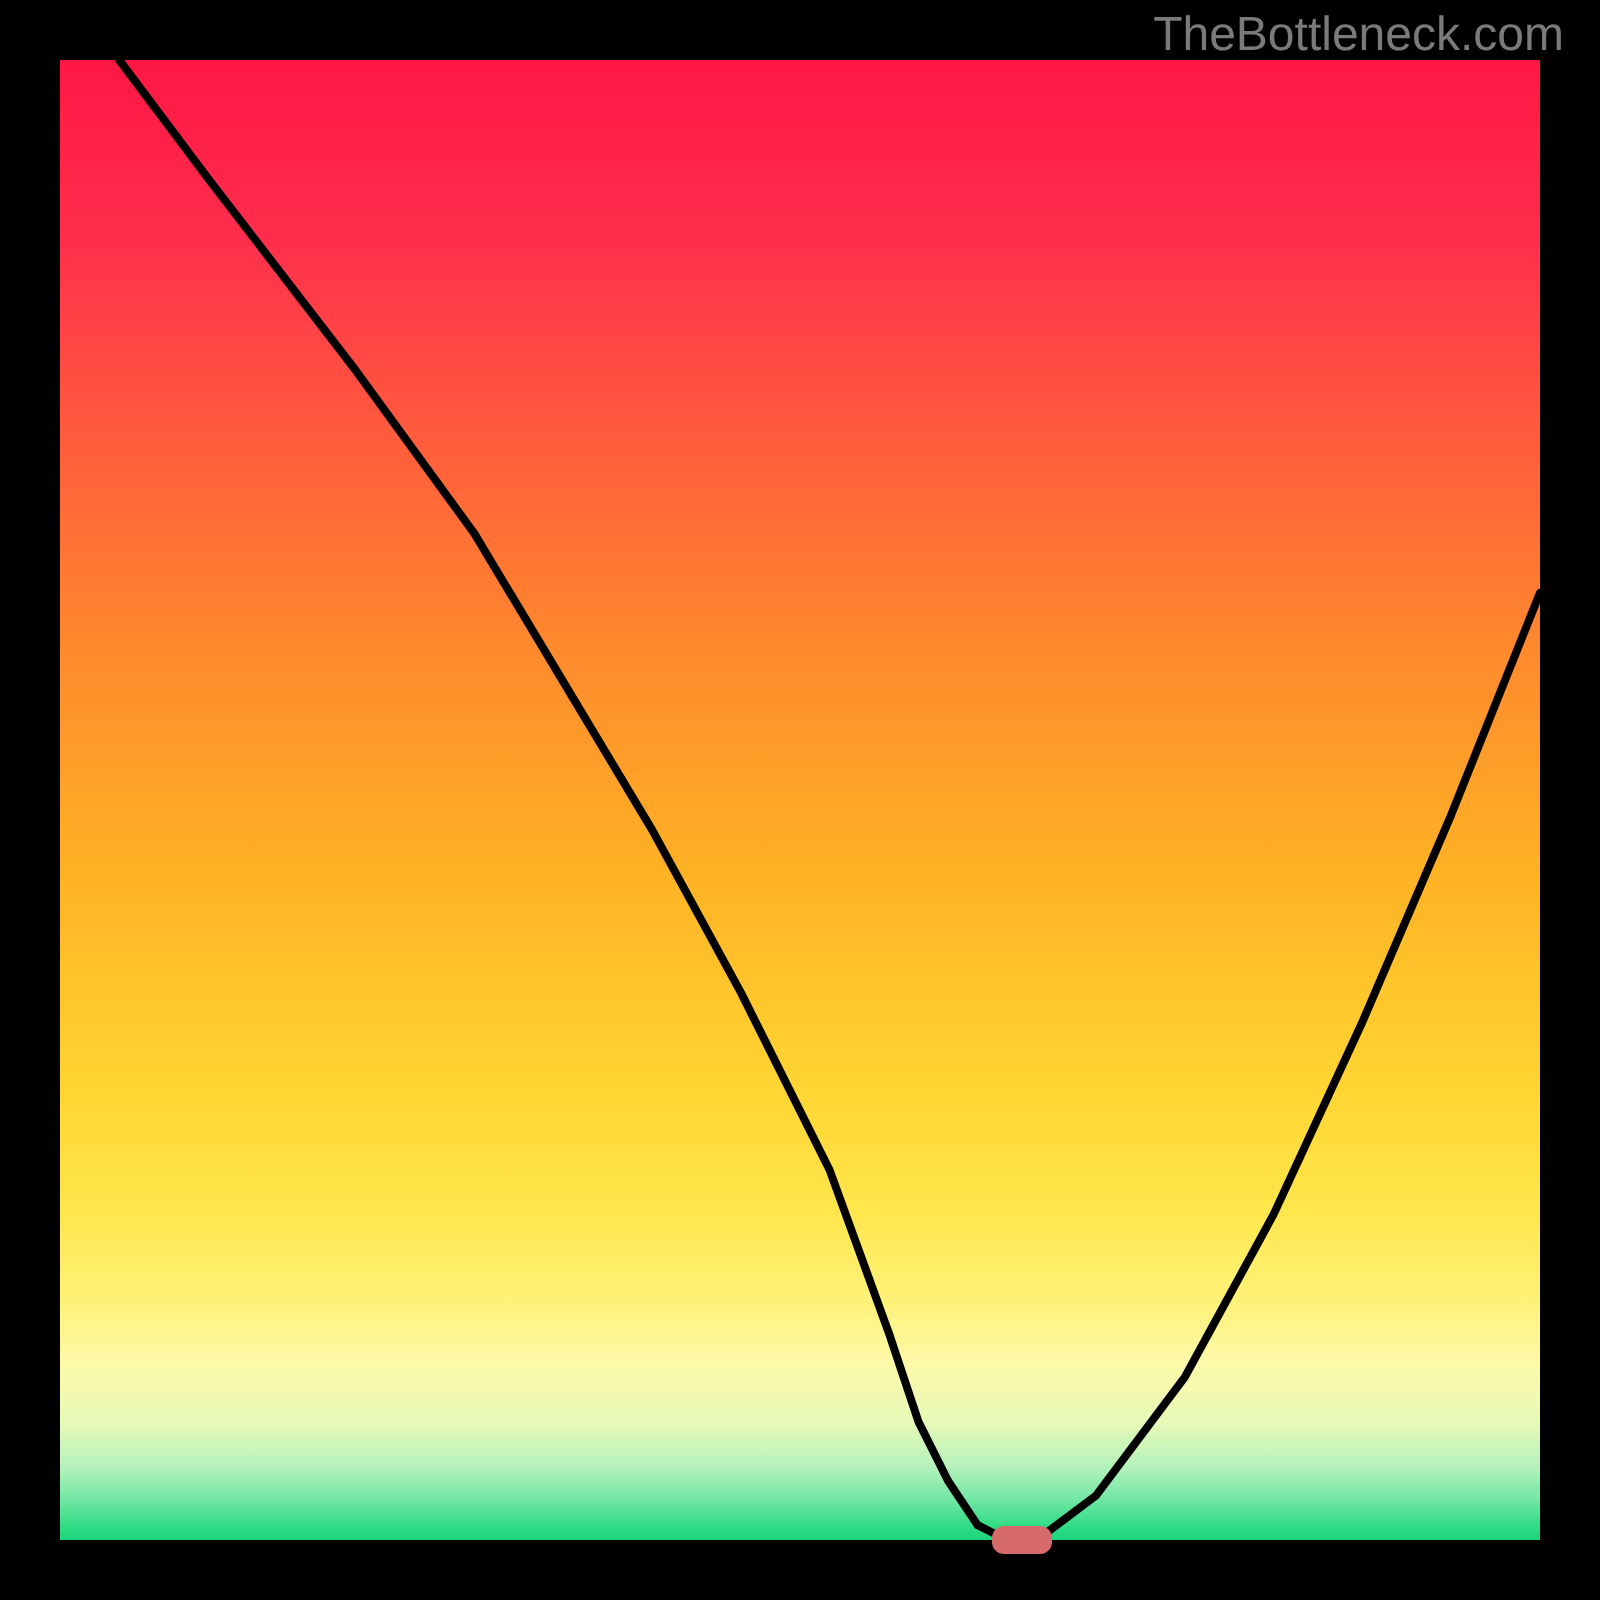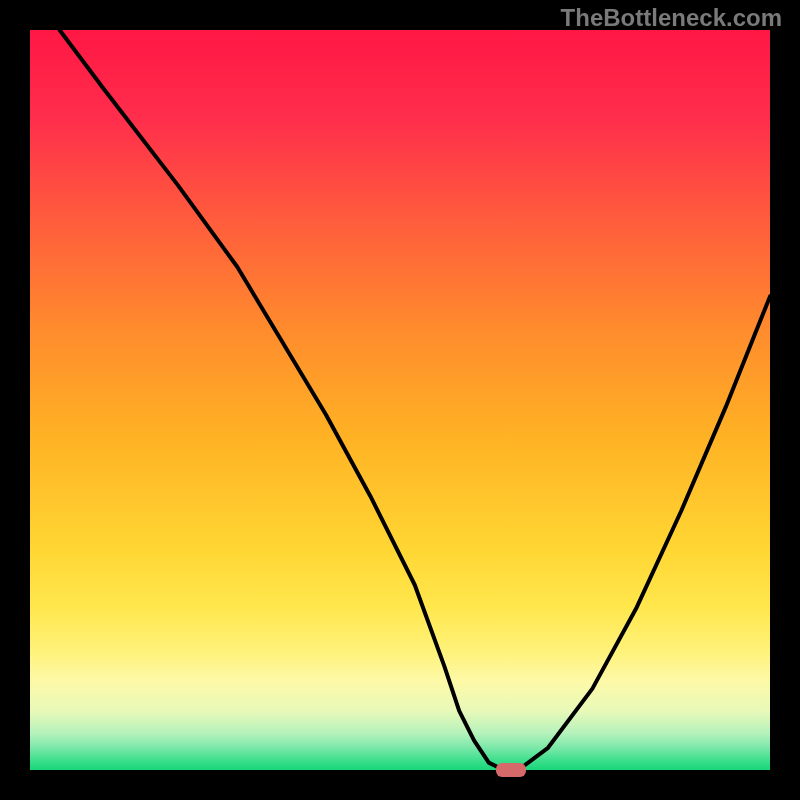--- a/index.html
+++ b/index.html
@@ -16,21 +16,21 @@
     position: relative;
     width: 800px;
     height: 800px;
   }
   .watermark {
     position: absolute;
     top: 4px;
     right: 18px;
     font-family: Arial, Helvetica, sans-serif;
     font-size: 24px;
-    font-weight: 700;
+    font-weight: 400;
     color: #7a7a7a;
     z-index: 10;
     letter-spacing: 0px;
     text-align: center;
   }
   svg {
     display: block;
   }
 </style>
 </head>

